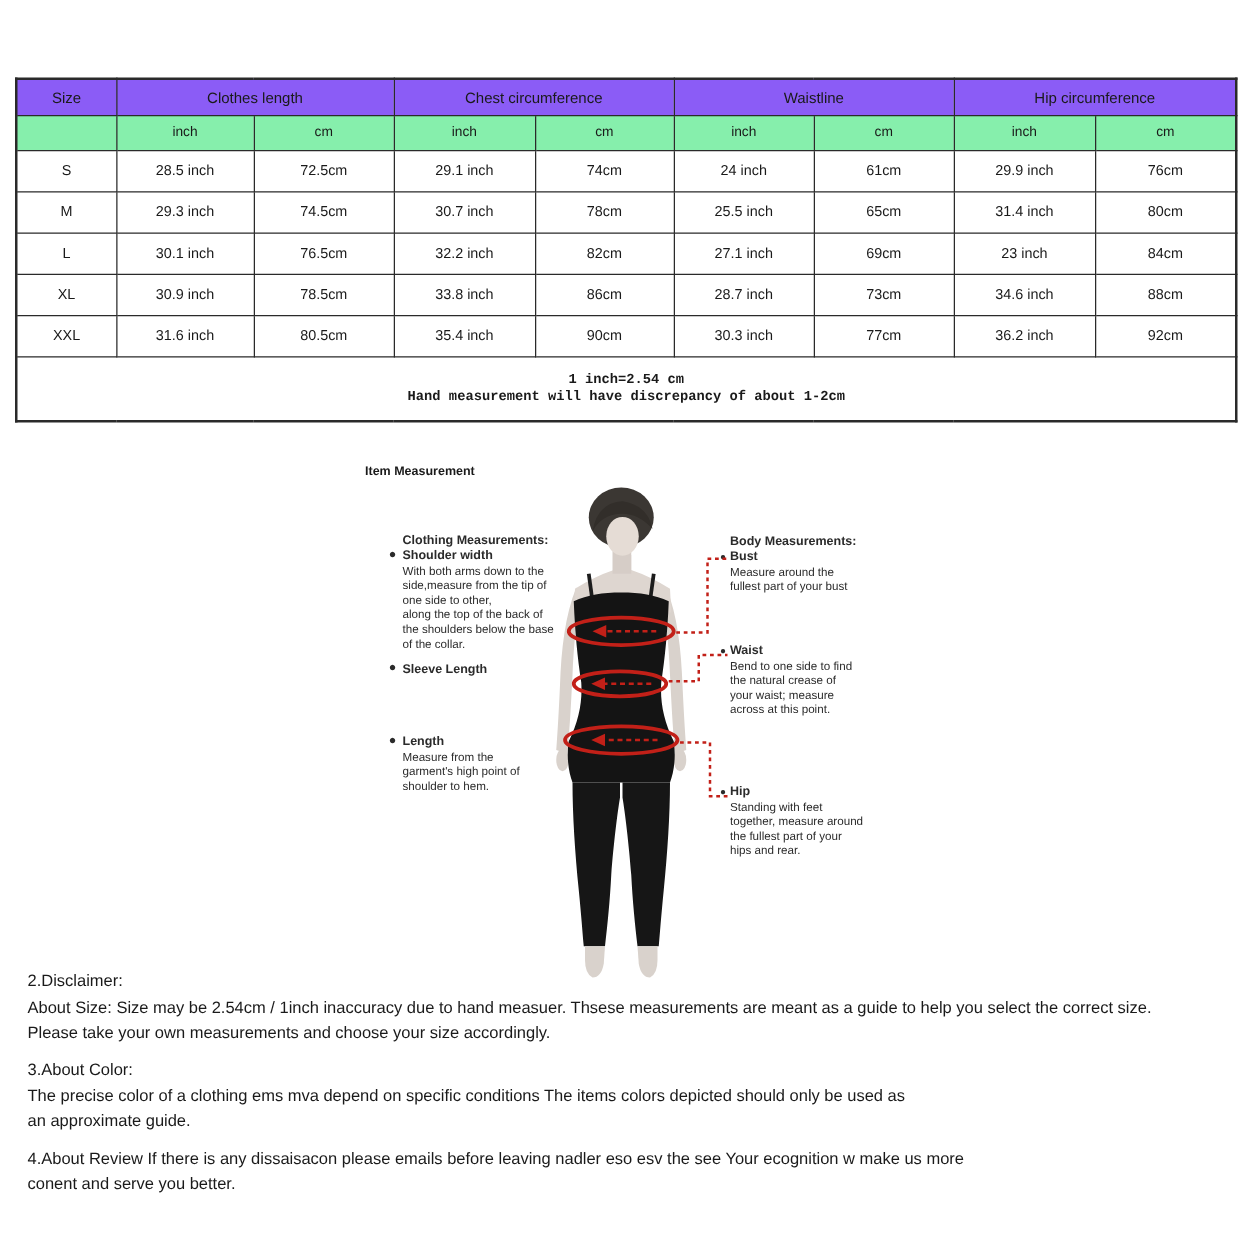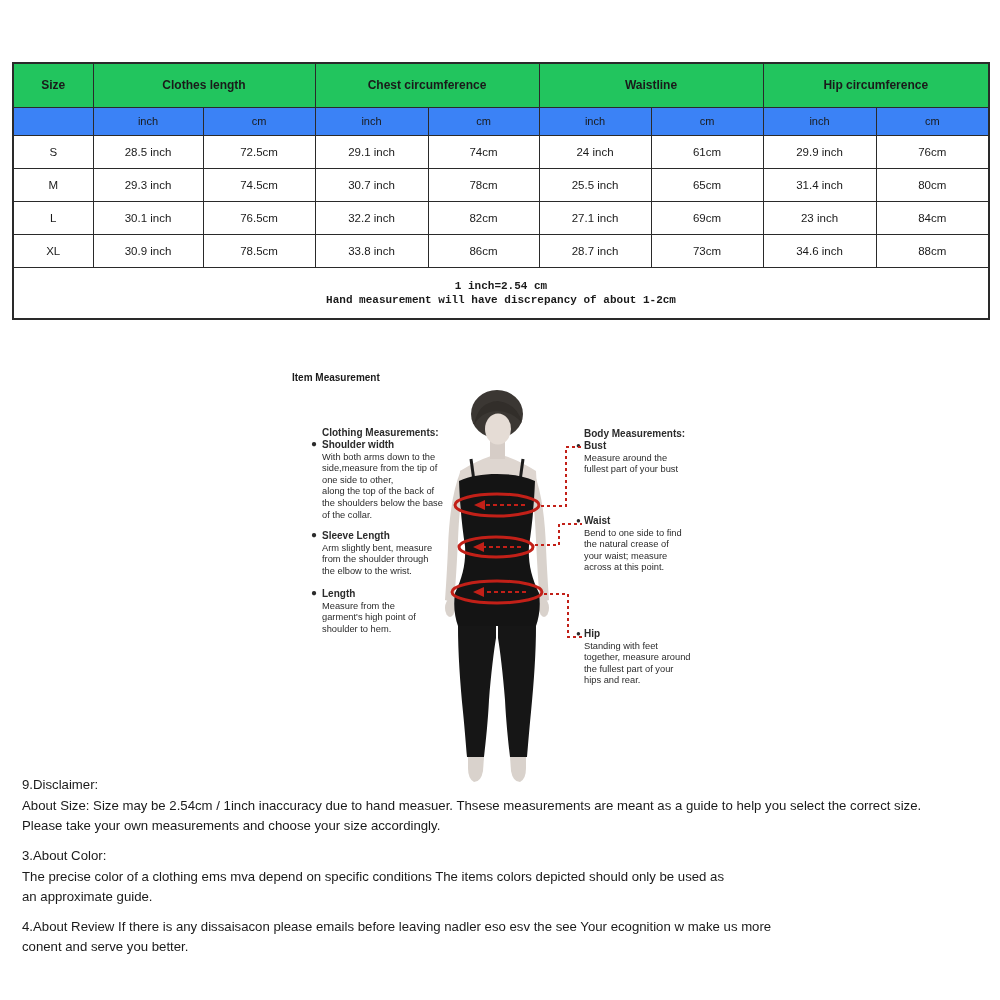--- a/index.html
+++ b/index.html
@@ -13,22 +13,22 @@
   
   .size-table-wrap { position:absolute; left:12px; top:62px; width:976px; }
   table.size-table {
     border-collapse:collapse; width:976px; table-layout:fixed;
     border:2px solid var(--border);
   }
   .size-table th, .size-table td {
     border:1px solid var(--border); text-align:center; vertical-align:middle;
     font-size:11.5px; padding:0;
   }
-  .size-table thead tr.grp th { background:#22c55e; height:44px; font-weight:bold; font-size:12px; }
-  .size-table thead tr.units th { background:#3b82f6; height:28px; font-weight:normal; font-size:11px; }
+  .size-table thead tr.grp th { background:#8b5cf6; height:29px; font-weight:normal; font-size:12px; }
+  .size-table thead tr.units th { background:#86efac; height:28px; font-weight:normal; font-size:11px; }
   .size-table tbody td { height:33px; font-weight:normal; background:#fff; }
   .size-table td.note-cell { height:52px; font-family:"Liberation Mono", monospace; font-weight:bold; font-size:11px; line-height:14px; }
 
   
   .diagram-title { position:absolute; left:292px; top:372px; font-weight:bold; font-size:10px; }
   .m-col { position:absolute; font-size:9.3px; line-height:11.6px; color:#2b2b2b; }
   .m-heading { font-weight:bold; font-size:10px; position:absolute; white-space:nowrap; }
   .m-item { position:absolute; }
   .m-item .lbl { font-weight:bold; font-size:10px; }
   .m-item .bullet { position:absolute; left:-11px; top:-1px; font-size:10px; }
@@ -118,20 +118,31 @@
         <td>30.9 inch</td>
         <td>78.5cm</td>
         <td>33.8 inch</td>
         <td>86cm</td>
         <td>28.7 inch</td>
         <td>73cm</td>
         <td>34.6 inch</td>
         <td>88cm</td>
       </tr>
       <tr>
+        <td>XXL</td>
+        <td>31.6 inch</td>
+        <td>80.5cm</td>
+        <td>35.4 inch</td>
+        <td>90cm</td>
+        <td>30.3 inch</td>
+        <td>77cm</td>
+        <td>36.2 inch</td>
+        <td>92cm</td>
+      </tr>
+      <tr>
         <td class="note-cell" colspan="9">
           <div>1 inch=2.54 cm</div>
           <div>Hand measurement will have discrepancy of about 1-2cm</div>
         </td>
       </tr>
     </tbody>
   </table>
 </div>
 
 <div class="diagram-title">Item Measurement</div>
@@ -144,23 +155,20 @@
     <div class="txt">With both arms down to the
 side,measure from the tip of
 one side to other,
 along the top of the back of
 the shoulders below the base
 of the collar.</div>
   </div>
   <div class="m-item" style="left:0; top:103px; width:130px;">
     <span class="bullet">●</span>
     <div class="lbl">Sleeve Length</div>
-    <div class="txt">Arm slightly bent, measure
-from the shoulder through
-the elbow to the wrist.</div>
   </div>
   <div class="m-item" style="left:0; top:161px; width:130px;">
     <span class="bullet">●</span>
     <div class="lbl">Length</div>
     <div class="txt">Measure from the
 garment's high point of
 shoulder to hem.</div>
   </div>
 </div>
 
@@ -234,21 +242,21 @@
 
   <g stroke="#c22018" stroke-width="2" stroke-dasharray="3 3" fill="none">
     <polyline points="541,506 566,506 566,447 582,447"></polyline>
     <polyline points="535,545 559,545 559,524 582,524"></polyline>
     <polyline points="544,594 568,594 568,637 582,637"></polyline>
   </g>
 </svg>
 
 <div class="notes">
   <div class="note-block">
-    <div class="note-title">9.Disclaimer:</div>
+    <div class="note-title">2.Disclaimer:</div>
     <div class="note-body">About Size: Size may be 2.54cm / 1inch inaccuracy due to hand measuer. Thsese measurements are meant as a guide to help you select the correct size.
 Please take your own measurements and choose your size accordingly.</div>
   </div>
   <div class="note-block">
     <div class="note-title">3.About Color:</div>
     <div class="note-body">The precise color of a clothing ems mva depend on specific conditions The items colors depicted should only be used as
 an approximate guide.</div>
   </div>
   <div class="note-block">
 

